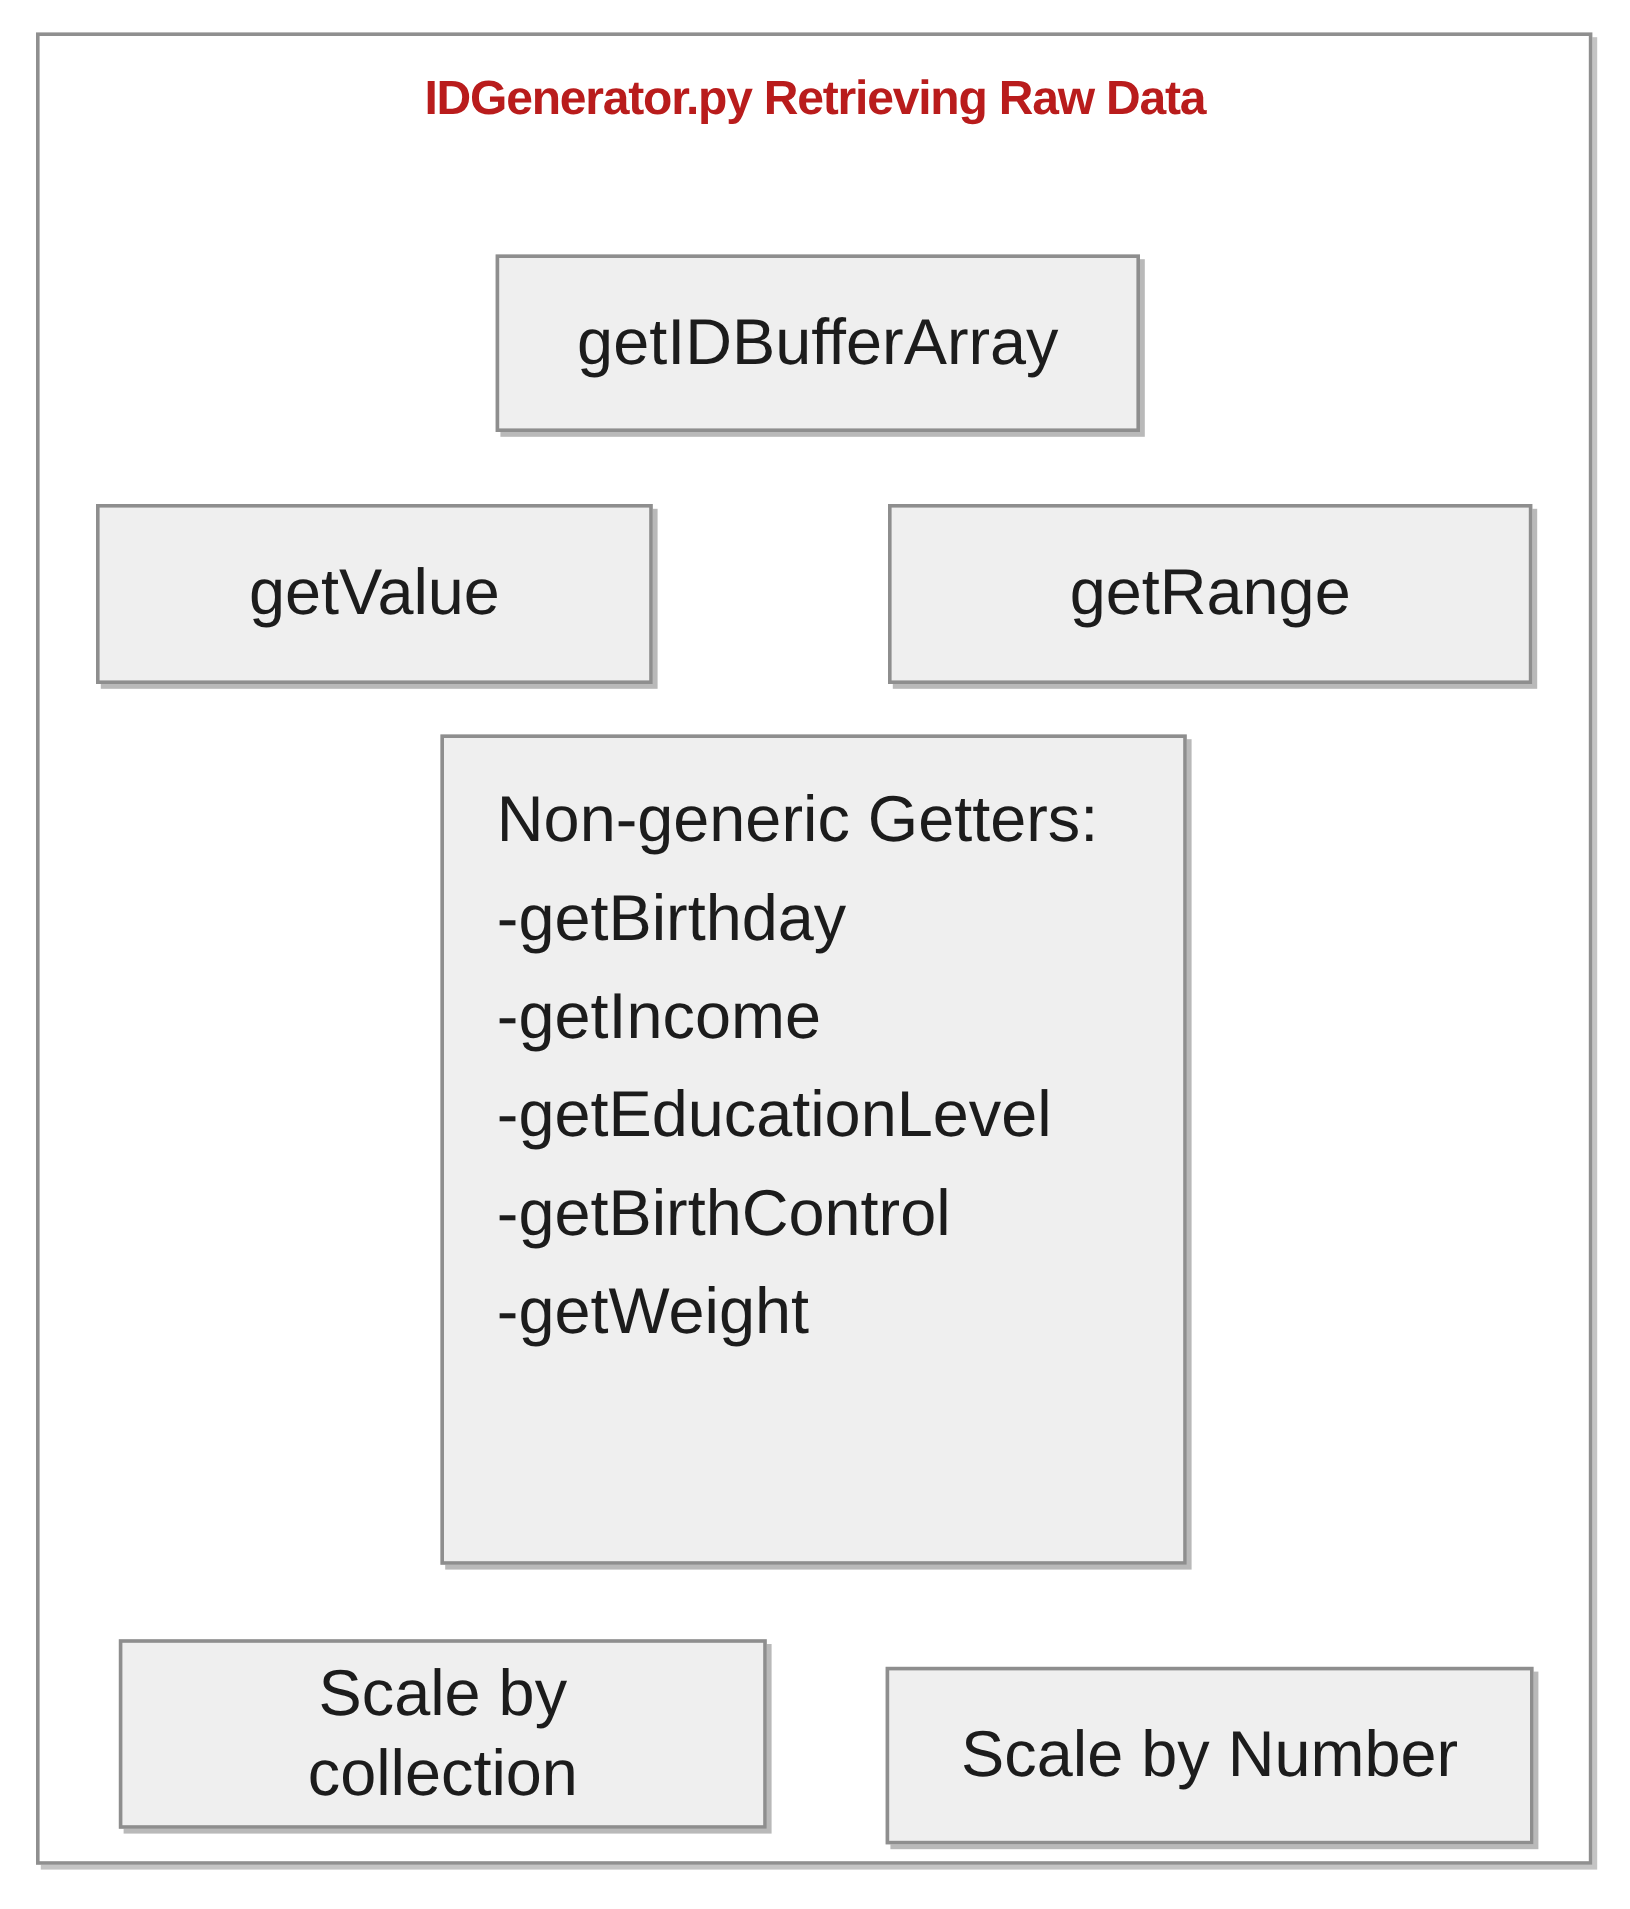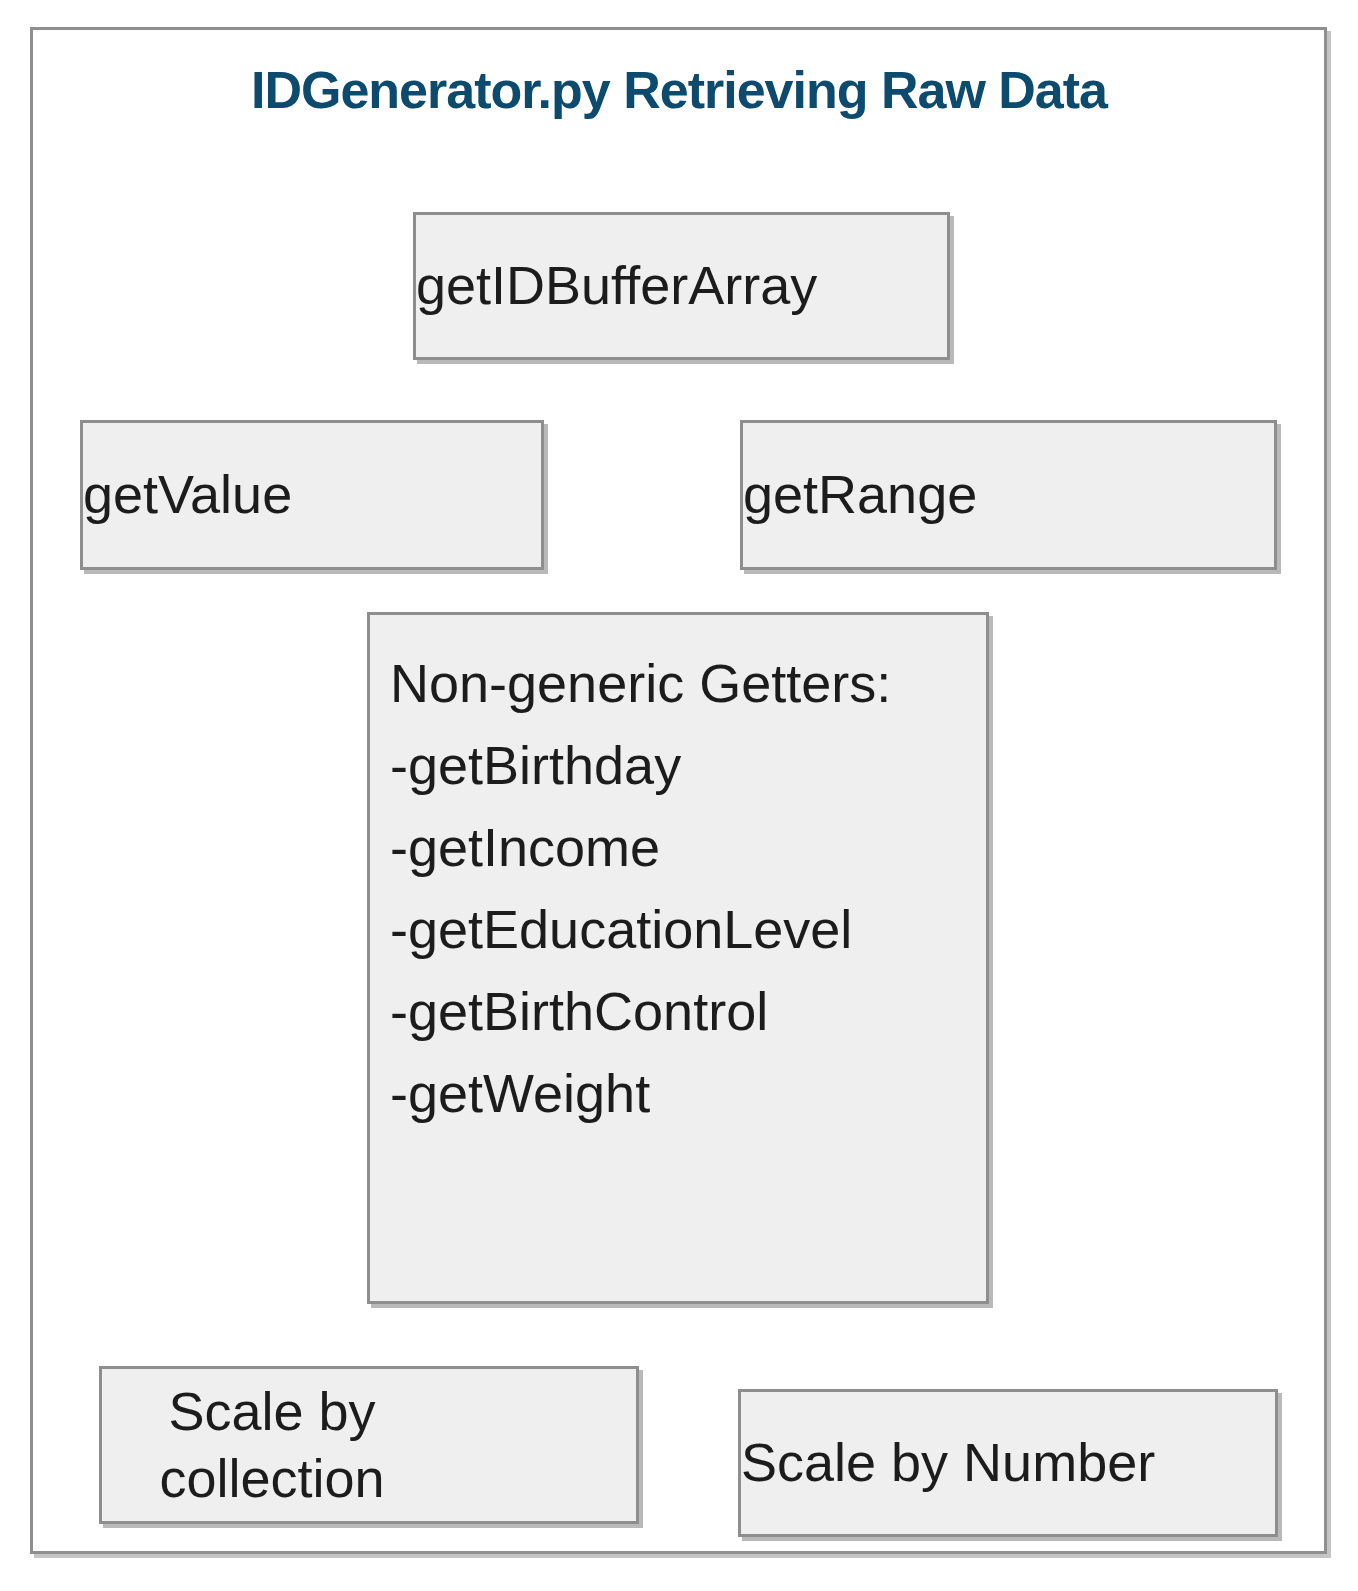--- a/index.html
+++ b/index.html
@@ -26,49 +26,50 @@
     box-shadow: 4px 4px 0 0 #c4c4c4;
     background: #ffffff;
     box-sizing: border-box;
   }
   .title {
     position: absolute;
     left: 0;
     right: 0;
     top: 60px;
     text-align: center;
-    font-size: 52px;
+    font-size: 40px;
     font-weight: bold;
     letter-spacing: -1px;
-    color: #0c4a6e;
+    color: #b91c1c;
     white-space: nowrap;
   }
   .box {
     position: absolute;
     background: #efefef;
     border: 3px solid #8e8e8e;
     box-shadow: 4px 4px 0 0 #b9b9b9;
     box-sizing: border-box;
     display: flex;
     align-items: center;
+    justify-content: center;
     text-align: center;
   }
   .box .label {
     font-size: 54px;
     line-height: 1.25;
     color: #1c1c1c;
   }
   .box-buffer { left: 413px; top: 212px; width: 537px; height: 148px; }
   .box-value  { left:  80px; top: 420px; width: 464px; height: 150px; }
   .box-range  { left: 740px; top: 420px; width: 537px; height: 150px; }
   .box-getters {
     left: 367px; top: 612px; width: 622px; height: 692px;
     display: block;
     text-align: left;
-    padding: 27px 16px 0 20px;
+    padding: 27px 16px 0 44px;
   }
   .g-line {
     font-size: 54px;
     line-height: 82px;
     white-space: nowrap;
     color: #1c1c1c;
   }
   .box-scol { left:  80px; top: 1366px; width: 540px; height: 158px; margin-left: 19px; }
   .box-scol .label { max-width: 340px; }
   .box-snum { left: 738px; top: 1389px; width: 540px; height: 148px; }

